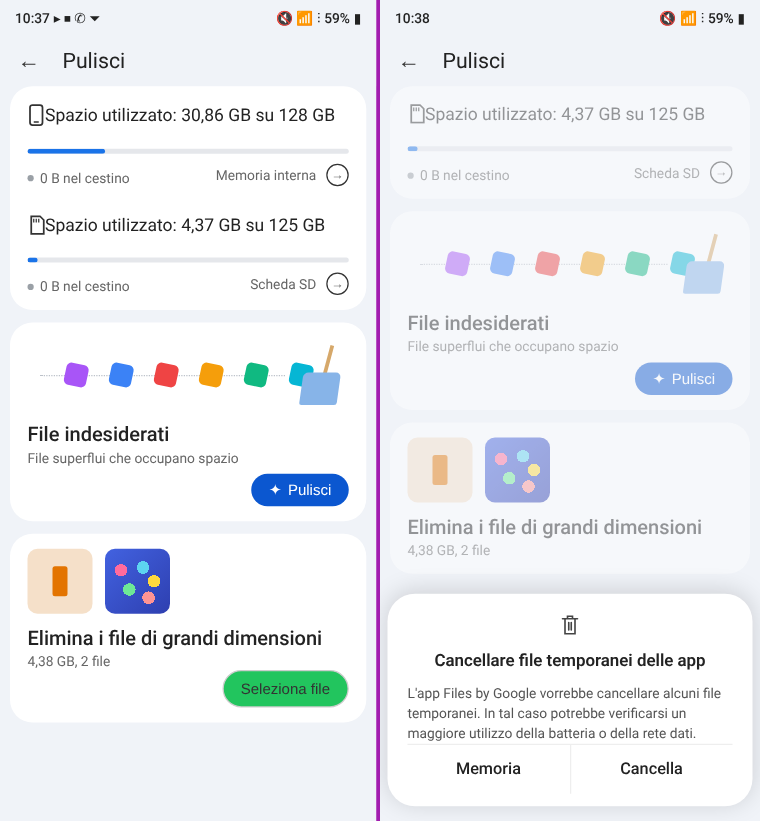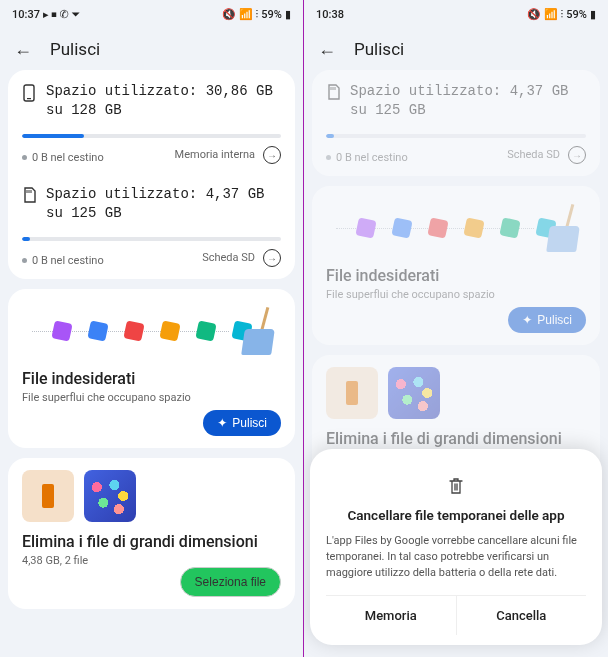--- a/index.html
+++ b/index.html
@@ -10,21 +10,21 @@
     height: 657px;
     display: flex;
   }
   .phone {
     width: 304px;
     height: 657px;
     background: #f0f3f8;
     position: relative;
     overflow: hidden;
   }
-  .phone.left { border-right: 1px solid #a21caf; }
+  .phone.left { border-right: 3px solid #a21caf; }
   .statusbar {
     height: 28px;
     display: flex;
     align-items: center;
     justify-content: space-between;
     padding: 0 12px;
     font-size: 11px;
     font-weight: 500;
     color: #222;
     background: #f0f3f8;
@@ -40,21 +40,21 @@
   }
   .back-arrow { font-size: 18px; color: #333; }
   .header-title { font-size: 17px; color: #222; }
   .content { padding: 0 8px; }
   .card {
     background: #fff;
     border-radius: 18px;
     padding: 12px 14px;
     margin-bottom: 10px;
   }
-  .storage-row { display: flex; gap: 10px; align-items: flex-start; padding-bottom:4px;font-family:Liberation Mono, monospace;}
+  .storage-row { display: flex; align-items: center; padding-bottom:4px;}
   .storage-icon { font-size: 14px; margin-top: 2px; color:#333; flex-shrink:0; }
   .storage-text {
     font-size: 14px;
     color: #222;
     line-height: 1.35;
     flex: 1;
   }
   .bar-outer {
     height: 4px;
     background: #e5e7eb;
@@ -121,25 +121,25 @@
   }
   .outline-btn {
     border:1px solid #ccc; background:#22c55e; color:#333;
     border-radius:18px; padding:7px 14px; font-size:12px;
     float:right;
   }
   
   .sheet {
     position:absolute; left:6px; right:6px; bottom:12px;
     background:#fff; border-radius:22px;
-    padding:28px 16px 10px; box-shadow:0 -2px 20px rgba(0,0,0,0.15);
+    padding:16px 16px 10px; box-shadow:0 -2px 20px rgba(0,0,0,0.15);
   }
   .sheet-icon { text-align:center; font-size:16px; color:#444; }
   .sheet-title { text-align:center; font-size:13.5px; font-weight:600; color:#222; margin:8px 0 10px;}
-  .sheet-body { font-size:11px; color:#555; line-height:1.45; margin-bottom:14px;}
+  .sheet-body { font-size:11px; color:#555; line-height:1.45; }
   .sheet-actions { display:flex; border-top:1px solid #eee; }
   .sheet-actions > div {
     flex:1; text-align:center; padding:12px 0; font-size:13px; font-weight:500; color:#222;
   }
   .sheet-actions > div:first-child { border-right:1px solid #eee; }
   .scrim-card { opacity:0.45; }
 </style>
 </head>
 <body>
 

